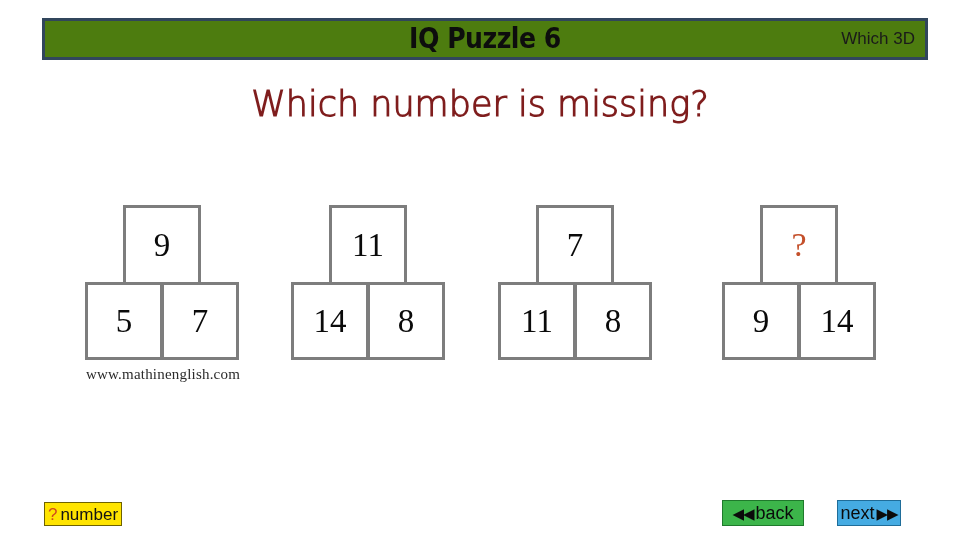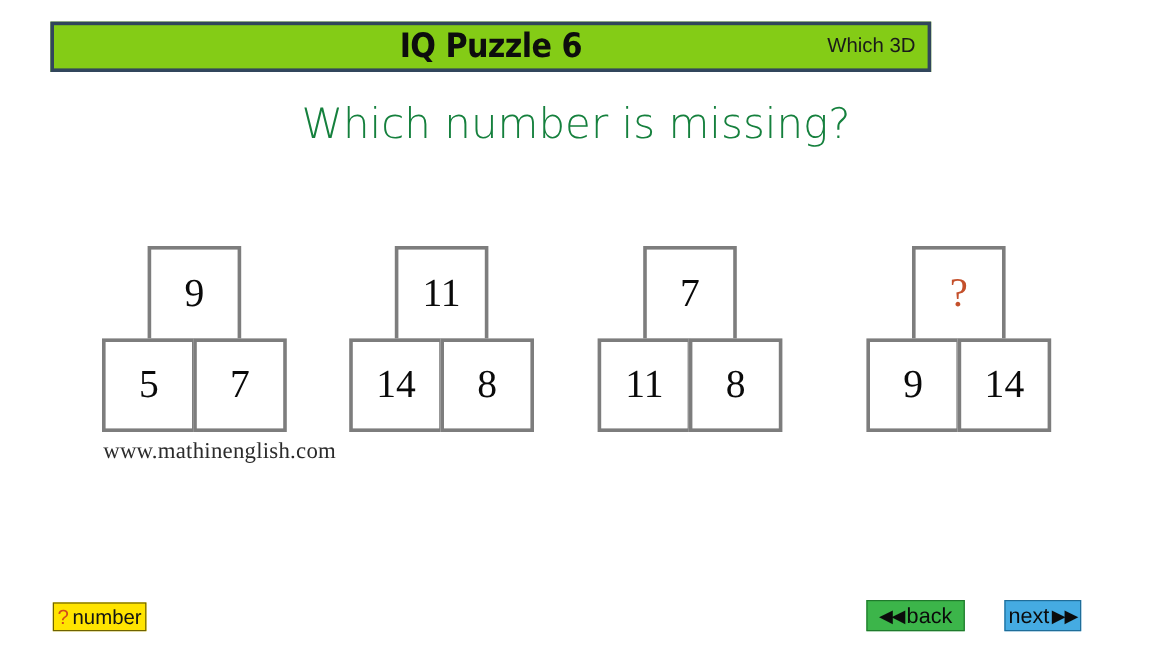--- a/index.html
+++ b/index.html
@@ -13,24 +13,24 @@
     font-family: "Liberation Sans", sans-serif;
     overflow: hidden;
     position: relative;
   }
 
   
   #header-bar {
     position: absolute;
     left: 42px;
     top: 18px;
-    width: 734px;
+    width: 886px;
     height: 42px;
     border: 3px solid #31465c;
-    background: #84cc16;
+    background: #4d7c0f;
     box-sizing: border-box;
   }
   #header-title {
     position: absolute;
     left: 0;
     right: 0;
     top: 50%;
     transform: translateY(-52%);
     text-align: center;
     font-family: "DejaVu Sans Condensed", "Liberation Sans Narrow", "Liberation Sans", sans-serif;
@@ -52,23 +52,23 @@
   }
 
   
   #question-text {
     position: absolute;
     left: 0;
     top: 84px;
     width: 960px;
     text-align: center;
     font-family: "DejaVu Sans Light", "DejaVu Sans", sans-serif;
-    font-weight: 400;
+    font-weight: 700;
     font-size: 35px;
-    color: #15803d;
+    color: #7f1d1d;
     white-space: nowrap;
   }
 
   
   #puzzle-area {
     position: absolute;
     left: 0;
     top: 0;
     width: 960px;
     height: 540px;
@@ -105,21 +105,21 @@
   .cell.unknown {
     color: #c4502b;
     font-size: 34px;
   }
 
   #watermark {
     position: absolute;
     left: 86px;
     top: 366px;
     font-family: "Liberation Serif", "DejaVu Serif", serif;
-    font-size: 19px;
+    font-size: 15px;
     color: #2b2b2b;
     letter-spacing: 0.2px;
     white-space: nowrap;
   }
 
   
   .btn {
     position: absolute;
     box-sizing: border-box;
     display: flex;

